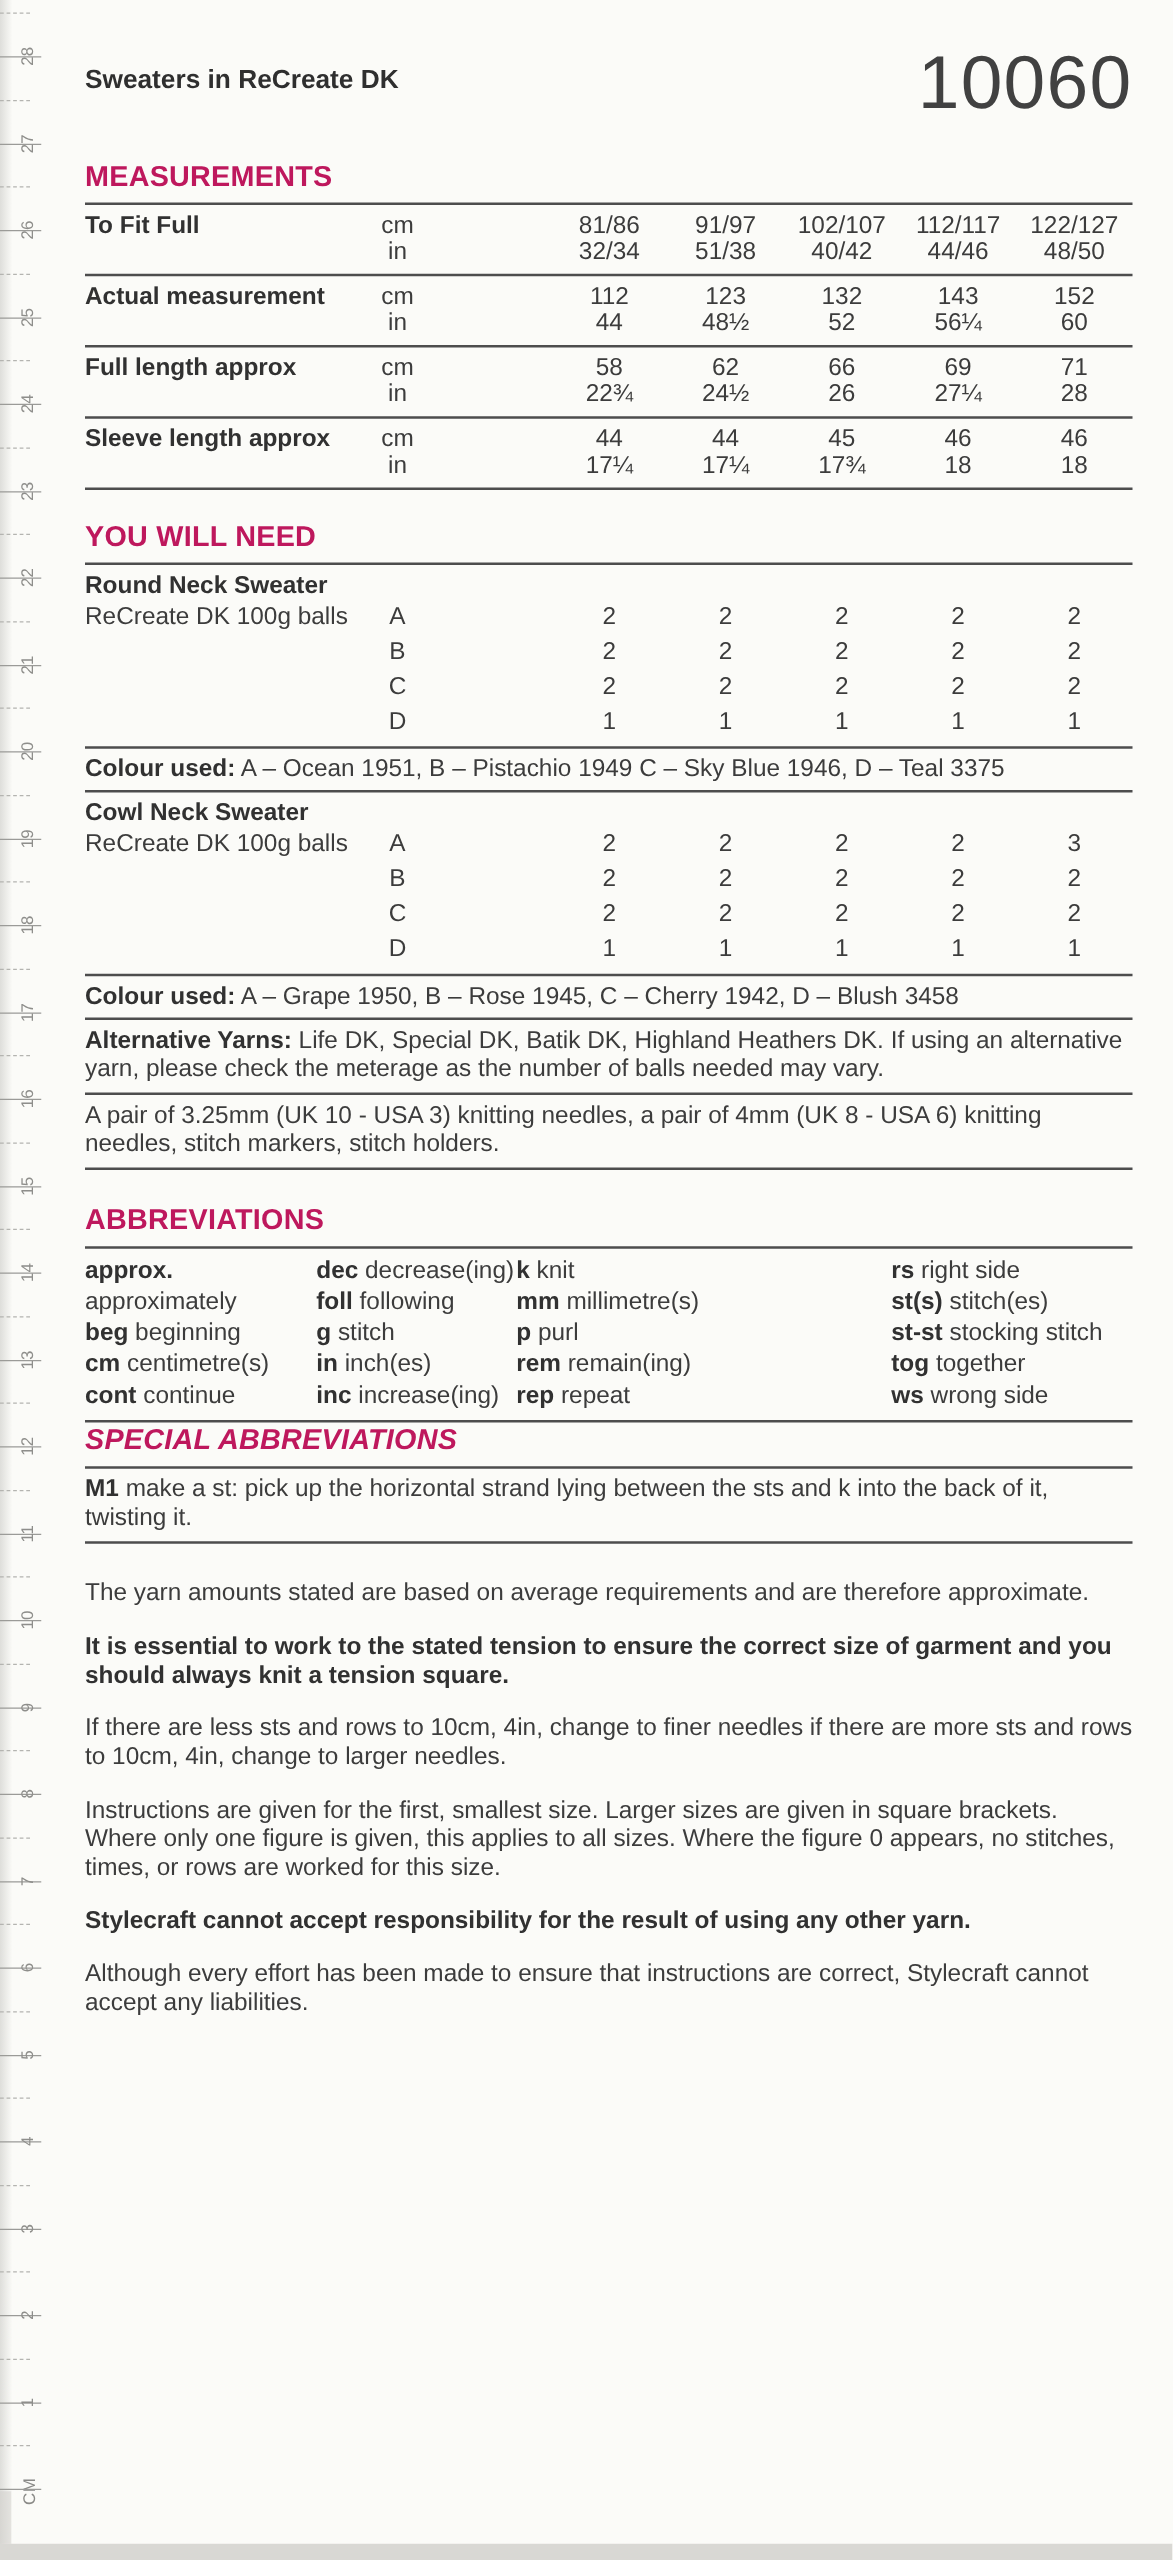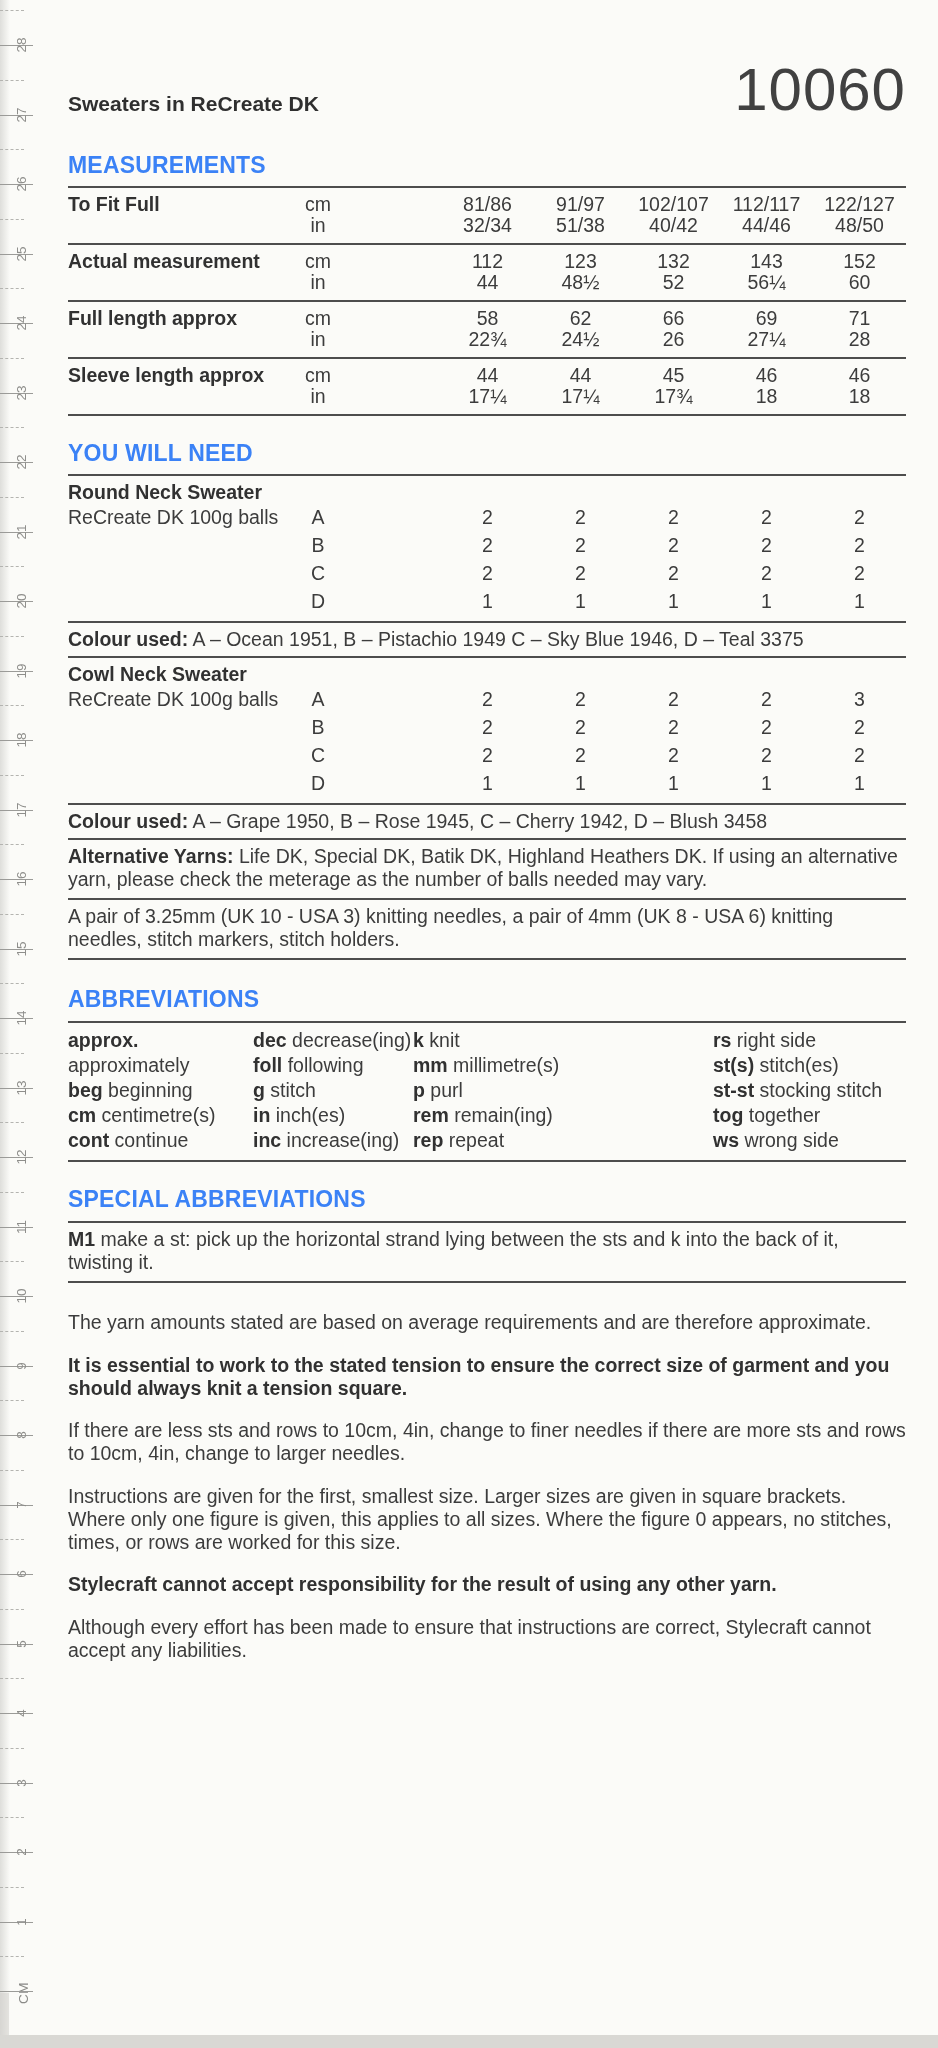--- a/index.html
+++ b/index.html
@@ -20,25 +20,25 @@
   .tick.int{width:33px;border-top:1.5px solid #9b9b98;}
   .tick.half{width:24px;border-top:1px dashed #b4b4b0;}
   .rnum{position:absolute;left:8px;width:26px;height:26px;display:flex;align-items:center;justify-content:center;
     transform:rotate(-90deg);font-size:13.5px;color:#8e8e8b;}
   .cmlab{position:absolute;left:10px;width:26px;height:26px;display:flex;align-items:center;justify-content:center;
     transform:rotate(-90deg);font-size:13.5px;color:#8a8a87;letter-spacing:.5px;}
 
   
   .content{position:absolute;left:68px;top:0;width:838px;}
   b,.b{font-weight:bold;color:#313131;}
-  .hdr{display:flex;justify-content:space-between;align-items:flex-end;margin-top:60px;}
+  .hdr{display:flex;justify-content:space-between;align-items:center;margin-top:36px;}
   .title{font-size:21px;font-weight:bold;color:#2f2f2f;padding-bottom:4px;}
   .patno{font-size:60px;line-height:60px;color:#414141;letter-spacing:1px;}
 
-  h2{font-size:23px;font-weight:bold;color:#3b82f6;margin:0;letter-spacing:.2px;}
+  h2{font-size:23px;font-weight:bold;color:#be185d;margin:0;letter-spacing:.2px;}
   .rule{border:none;border-top:2px solid #4d4d4d;margin:0;}
 
   .m-head{margin-top:32px;}
   .m-head .rule{margin-top:7px;}
 
   .grid-row{display:grid;grid-template-columns:215px 70px 88px 93px 93px 93px 93px 93px;}
   .grid-row .lab{font-weight:bold;color:#313131;}
   .grid-row .unit{text-align:center;}
   .grid-row .val{text-align:center;}
   .m-group{padding:6px 0 7px 0;font-size:19.5px;line-height:21px;}
@@ -49,21 +49,21 @@
   .g-rows{padding-bottom:6px;}
   .g-row{font-size:19.5px;line-height:28px;}
   .g-row .lab{font-weight:normal;color:#3c3c3c;}
   .colour-line{font-size:19.5px;line-height:24px;padding:4px 0 5px 0;}
   .para-2l{font-size:19.5px;line-height:23px;padding:5px 0 7px 0;}
 
   .abbr-head{margin-top:26px;}
   .abbr-head .rule{margin-top:8px;}
   .abbr-grid{display:grid;grid-template-columns:185px 160px 300px 1fr;font-size:19.5px;line-height:25px;padding:5px 0 7px 0;}
 
-  .spec-head{margin-top:24px;}
+  .spec-head{font-style:italic;}
   .spec-head .rule{margin-top:8px;}
 
   .note{font-size:19.5px;line-height:23px;margin-top:19px;}
   .note.first{margin-top:28px;}
   .note.gap{margin-top:8px;}
 </style>
 </head>
 <body>
 
 <div class="scan-left-shadow"></div>

